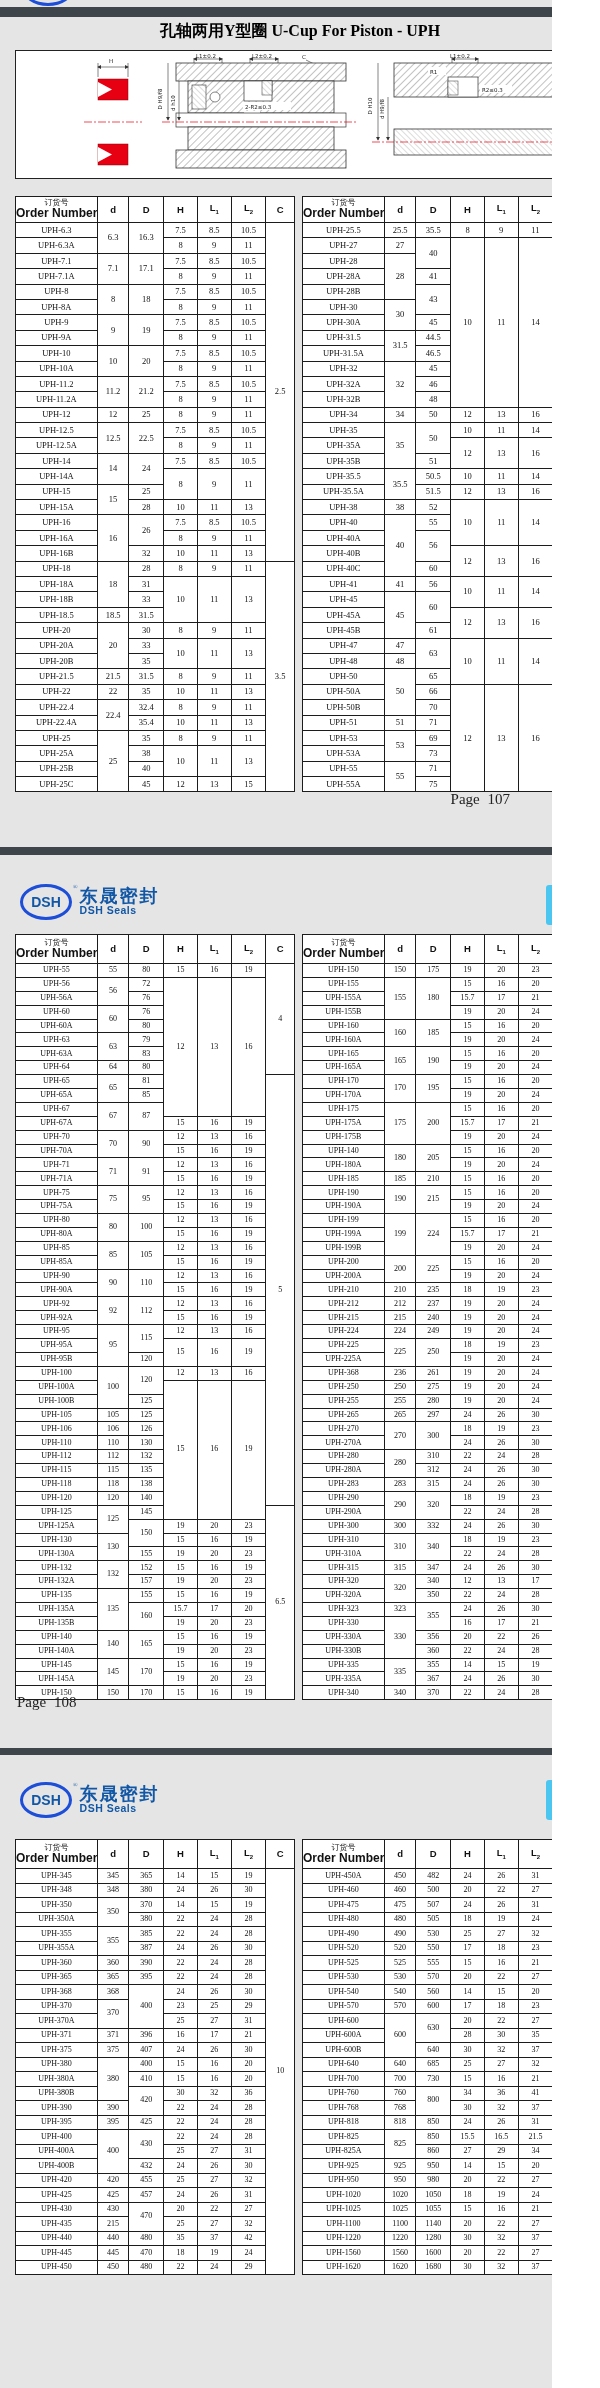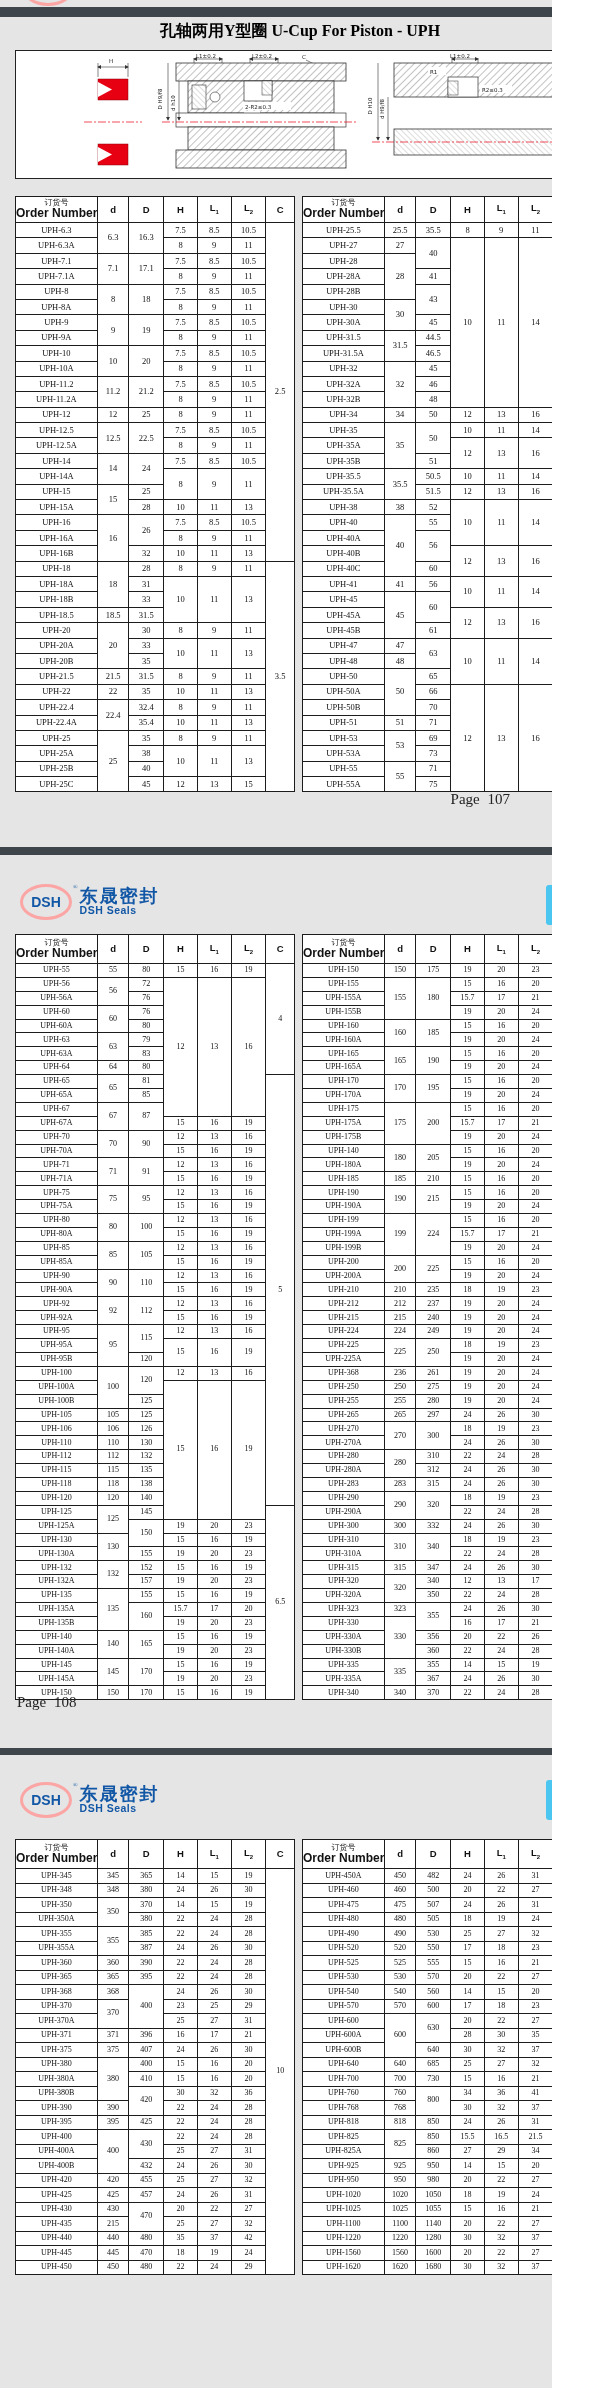--- a/index.html
+++ b/index.html
@@ -21,21 +21,21 @@
   .tbl th{font-weight:bold;}
   .hdr-cn{font-size:8px;font-weight:normal;}
   .hdr-en{font-size:12px;font-family:"Liberation Sans",sans-serif;font-weight:bold;}
   .col-letter{font-family:"Liberation Sans",sans-serif;font-size:9.5px;font-weight:bold;}
   sub{font-size:6px;}
   .p1 th{height:25px;}  .p1 td{height:14.4px;font-size:8.5px;}
   .p2 th{height:28px;}  .p2 td{height:12.9px;font-size:8px;}
   .p3 th{height:28px;}  .p3 td{height:13.5px;font-size:8px;}
   .page-label{position:absolute;font-size:15px;color:#222;word-spacing:4px;}
   .dsh-logo{display:flex;align-items:center;}
-  .oval{width:46px;height:30px;border:3px solid #fca5a5;border-radius:50%;color:#1257a6;
+  .oval{width:46px;height:30px;border:3px solid #1d4ed8;border-radius:50%;color:#1257a6;
         font-family:"Liberation Sans",sans-serif;font-weight:bold;font-size:14px;
         display:flex;align-items:center;justify-content:center;flex:none;}
   .reg{color:#1257a6;font-size:6px;align-self:flex-start;margin:0 2px 0 1px;}
   .lg-txt{display:flex;flex-direction:column;justify-content:center;}
   .lg-cn{font-weight:bold;font-size:18px;color:#1257a6;letter-spacing:2px;line-height:16px;}
   .lg-en{font-family:"Liberation Sans",sans-serif;font-weight:bold;font-size:10.5px;
          color:#1257a6;line-height:12px;letter-spacing:0.5px;}
   .cicon{position:absolute;width:36px;height:40px;background:#4ac6f0;border-radius:3px;
          display:flex;align-items:center;justify-content:center;}
 </style>

